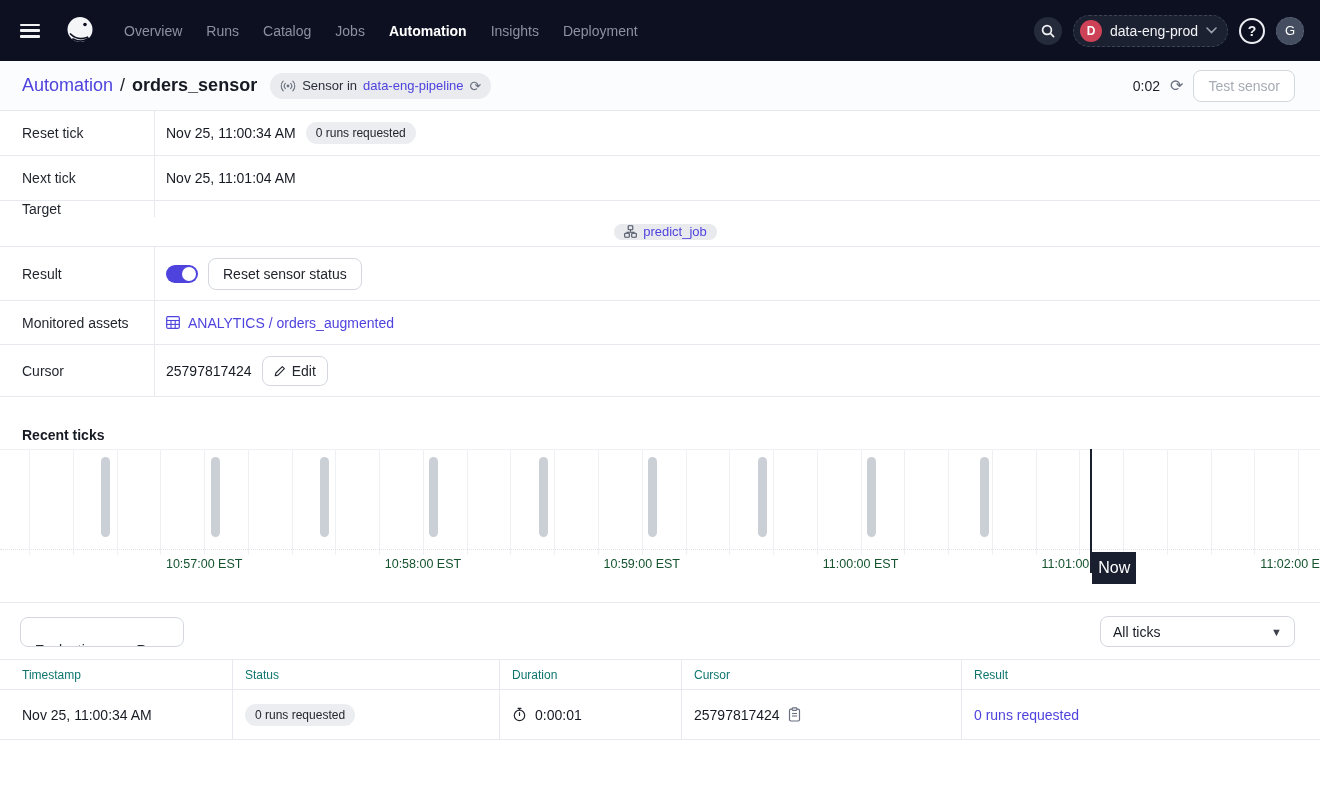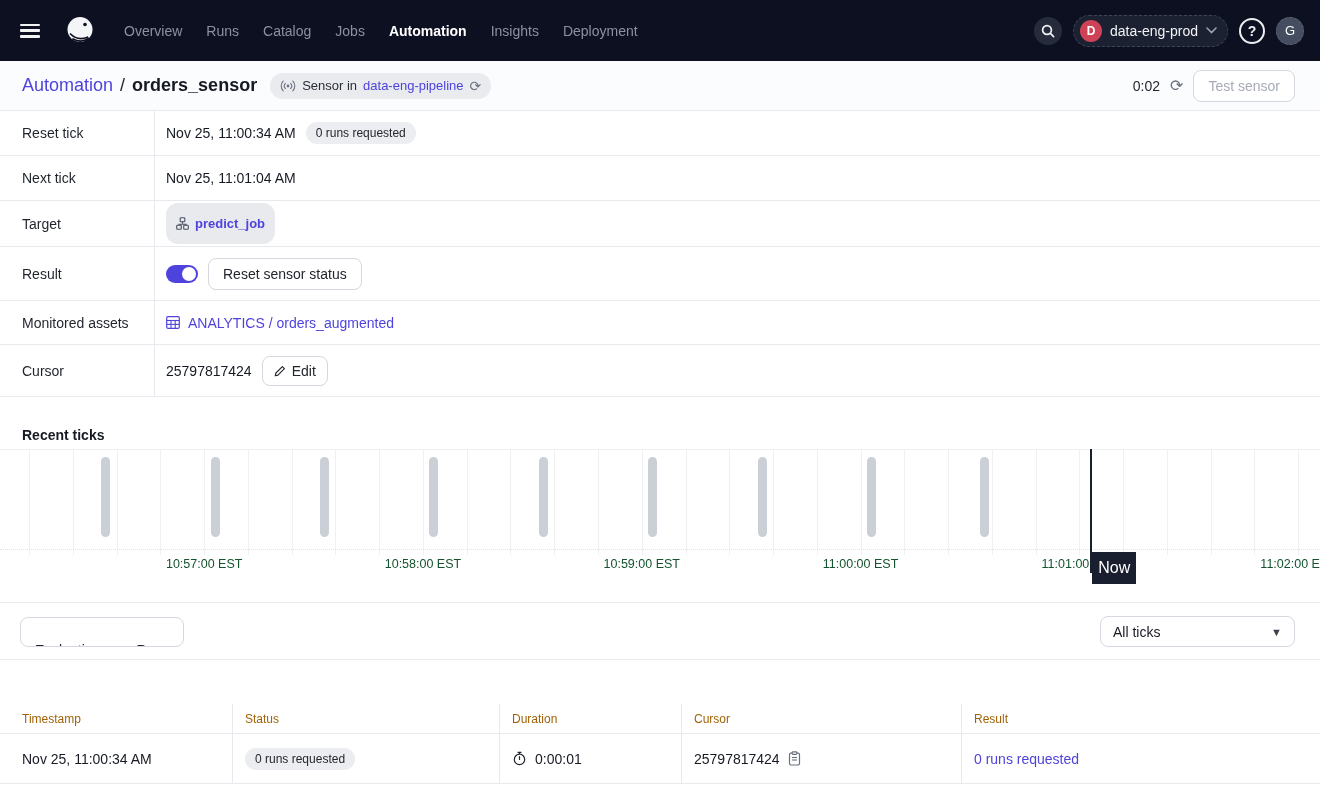--- a/index.html
+++ b/index.html
@@ -33,23 +33,23 @@
   .countdown { font-size:14px; color:#1c202a; }
   .refresh-glyph { color:#6a7180; font-size:16px; cursor:pointer; line-height:1; }
   .btn { background:#fff; border:1px solid #d4d8de; border-radius:8px; font-size:14px; color:#23262e; display:inline-flex; align-items:center; gap:6px; cursor:pointer; font-family:"Liberation Sans", sans-serif; }
   .btn-test { height:32px; padding:0 14px; color:#a6abb5; }
 
   
   .details { border-bottom:0; }
   .drow { display:flex; border-bottom:1px solid #e7e9ee; align-items:center; }
   .dlabel { width:155px; min-width:155px; align-self:stretch; border-right:1px solid #e7e9ee; display:flex; align-items:center; padding-left:22px; font-size:14px; color:#1f232b; }
   .dvalue { display:flex; align-items:center; gap:10px; padding-left:11px; font-size:14px; color:#161a23; flex:1; }
-  .h45{height:45px;} .h46{height:46px;} .h54{height:54px;} .h44{height:44px;} .h52{height:52px;}
+  .h45{height:45px;} .h46{height:46px;flex-direction:column;} .h54{height:54px;} .h44{height:44px;} .h52{height:52px;}
   .pill { background:#ecedf1; border-radius:11px; height:22px; display:inline-flex; align-items:center; padding:0 10px; font-size:12px; color:#23262e; }
-  .tag-pill { background:#e9eaee; border-radius:12px; height:41px; display:inline-flex; align-items:center; gap:6px; padding:0 10px; font-size:13px; cursor:pointer;font-weight:bold; }
+  .tag-pill { background:#e9eaee; border-radius:12px; height:16px; display:inline-flex; align-items:center; gap:6px; padding:0 10px; font-size:13px; cursor:pointer; }
   .tag-pill .tag-link { color:#4f43dd; }
   .asset-link { color:#4f43dd; font-size:14px; text-decoration:none; cursor:pointer; display:inline-flex; align-items:center; gap:8px; }
   .toggle { width:32px; height:18px; border-radius:9px; background:#4f43dd; position:relative; cursor:pointer; }
   .toggle .knob { position:absolute; right:2px; top:2px; width:14px; height:14px; border-radius:50%; background:#fff; }
   .btn-reset { height:32px; padding:0 14px; }
   .btn-edit { height:30px; padding:0 11px; }
 
   
   .section-heading { padding:30px 0 0 22px; font-size:14px; font-weight:bold; color:#161a23; height:52px; }
   .timeline { position:relative; width:1320px; height:139px; }
@@ -68,21 +68,21 @@
   .tab { display:flex; align-items:center; padding:0 14px; font-size:14px; color:#23262e; background:#fff; cursor:pointer;margin-top:32px; }
   .tab.active { background:#e4e6ea; border-right:1px solid #d4d8de; }
   .select { margin-left:auto; width:195px; height:31px; border:1px solid #d4d8de; border-radius:8px; display:flex; align-items:center; padding:0 12px; font-size:14px; color:#161a23; cursor:pointer; }
   .select .caret { margin-left:auto; color:#3c414c; font-size:11px; }
 
   .etable { width:1320px; border-top:1px solid #e7e9ee; }
   .erow { display:grid; grid-template-columns:233px 267px 182px 280px 1fr; border-bottom:1px solid #e7e9ee; }
   .ecell { border-right:1px solid #e7e9ee; display:flex; align-items:center; padding-left:12px; }
   .ecell:first-child { padding-left:22px; }
   .ecell:last-child { border-right:none; }
-  .erow.head .ecell { height:29px; font-size:12px; color:#a16207;margin-top:44px; }
+  .erow.head .ecell { height:29px; font-size:12px; color:#0f766e; }
   .erow.body .ecell { height:49px; font-size:14px; color:#161a23; gap:8px; }
   .result-link { color:#4f43dd; cursor:pointer; }
   svg { display:block; }
 </style>
 </head>
 <body>
 
 <div class="page">
 
   <div class="topnav">

